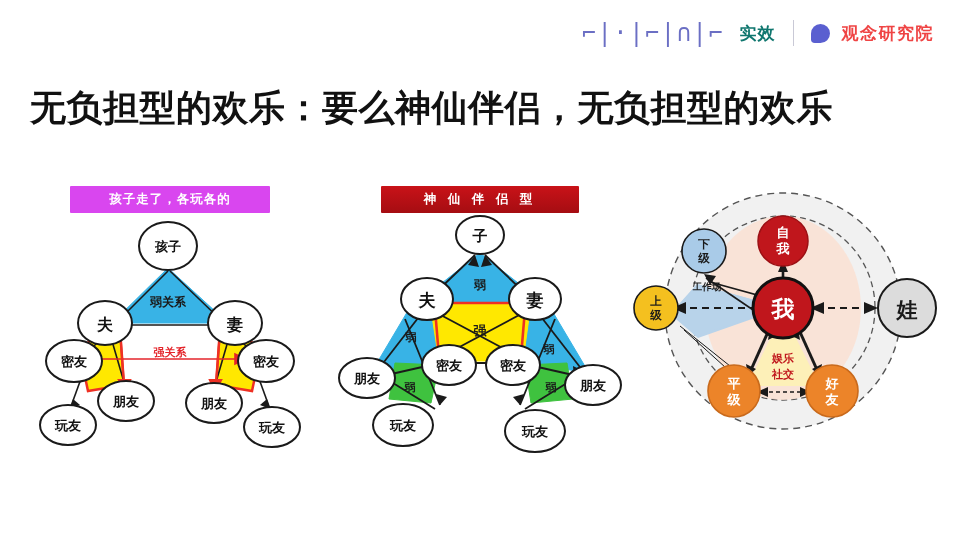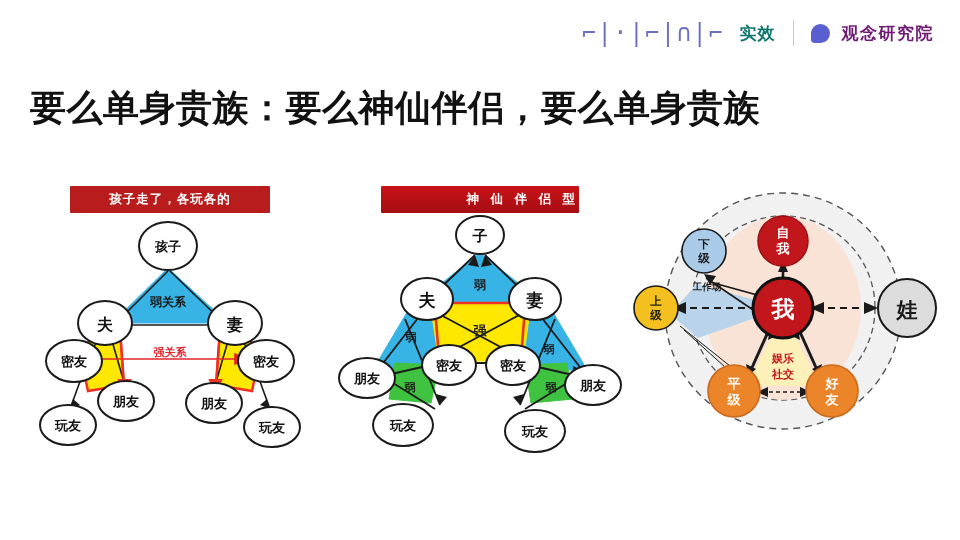--- a/index.html
+++ b/index.html
@@ -25,42 +25,42 @@
   }
   .brand-cn{
     font-size:17px;color:#0f766e;font-weight:700;letter-spacing:1px;
     margin-left:3px;
   }
   .brand-div{width:1px;height:26px;background:#c9c9d6;margin:0 5px;}
   .brand-dot{
     width:19px;height:19px;border-radius:50% 50% 50% 20%;
     background:#5a5fd0;display:inline-block;
   }
-  .brand-cn2{font-size:17px;color:#701a75;font-weight:700;letter-spacing:1.5px;}
+  .brand-cn2{font-size:17px;color:#ef4444;font-weight:700;letter-spacing:1.5px;}
 
   
   .title{
     position:absolute;left:30px;top:84px;
     font-size:36px;font-weight:700;color:#111;
     letter-spacing:0.5px;white-space:nowrap;
   }
 
   
   .panel{position:absolute;top:186px;}
   .p1{left:40px;width:260px;}
   .p2{left:335px;width:290px;}
   .p3{left:650px;width:290px;}
 
   .cap{
     text-align:center;font-size:12.5px;font-weight:700;color:#fff;
     letter-spacing:1px;padding:5px 0 5px;border-radius:1px;
     width:100%;box-sizing:border-box;
   }
-  .cap-black{background:#b91c1c;}
-  .cap-red{background:linear-gradient(180deg,#c91218,#a50d12);letter-spacing:4px;text-align:right;}
+  .cap-black{background:#d946ef;}
+  .cap-red{background:linear-gradient(180deg,#c91218,#a50d12);letter-spacing:4px;}
   .cap-wrap1{width:200px;margin:0 auto;}
   .cap-wrap2{width:198px;margin:0 auto;}
   .cap-wrap3{width:200px;margin:0 auto;}
 
   .canvaswrap{position:relative;width:100%;}
   svg{display:block;overflow:visible;}
 
   
   .hw{font-family:"DejaVu Sans","Liberation Sans",sans-serif;font-weight:700;}
   .nodelabel{font-size:13px;fill:#111;}
@@ -72,21 +72,21 @@
 <div class="slide">
 
   <div class="brandbar">
     <span class="wordmark">⌐|·|⌐|∩|⌐</span>
     <span class="brand-cn">实效</span>
     <span class="brand-div"></span>
     <span class="brand-dot"></span>
     <span class="brand-cn2">观念研究院</span>
   </div>
 
-  <div class="title">要么单身贵族：要么神仙伴侣，要么单身贵族</div>
+  <div class="title">无负担型的欢乐：要么神仙伴侣，无负担型的欢乐</div>
 
   <div class="panel p1">
     <div class="cap-wrap1">
       <div class="cap cap-black">孩子走了，各玩各的</div>
     </div>
     <div class="canvaswrap">
       <svg width="260" height="250" viewBox="0 0 260 250">
 
         <path d="M128 55 L72 110 L188 110 Z" fill="#38b3e6" stroke="#38b3e6" stroke-width="1"></path>
 

